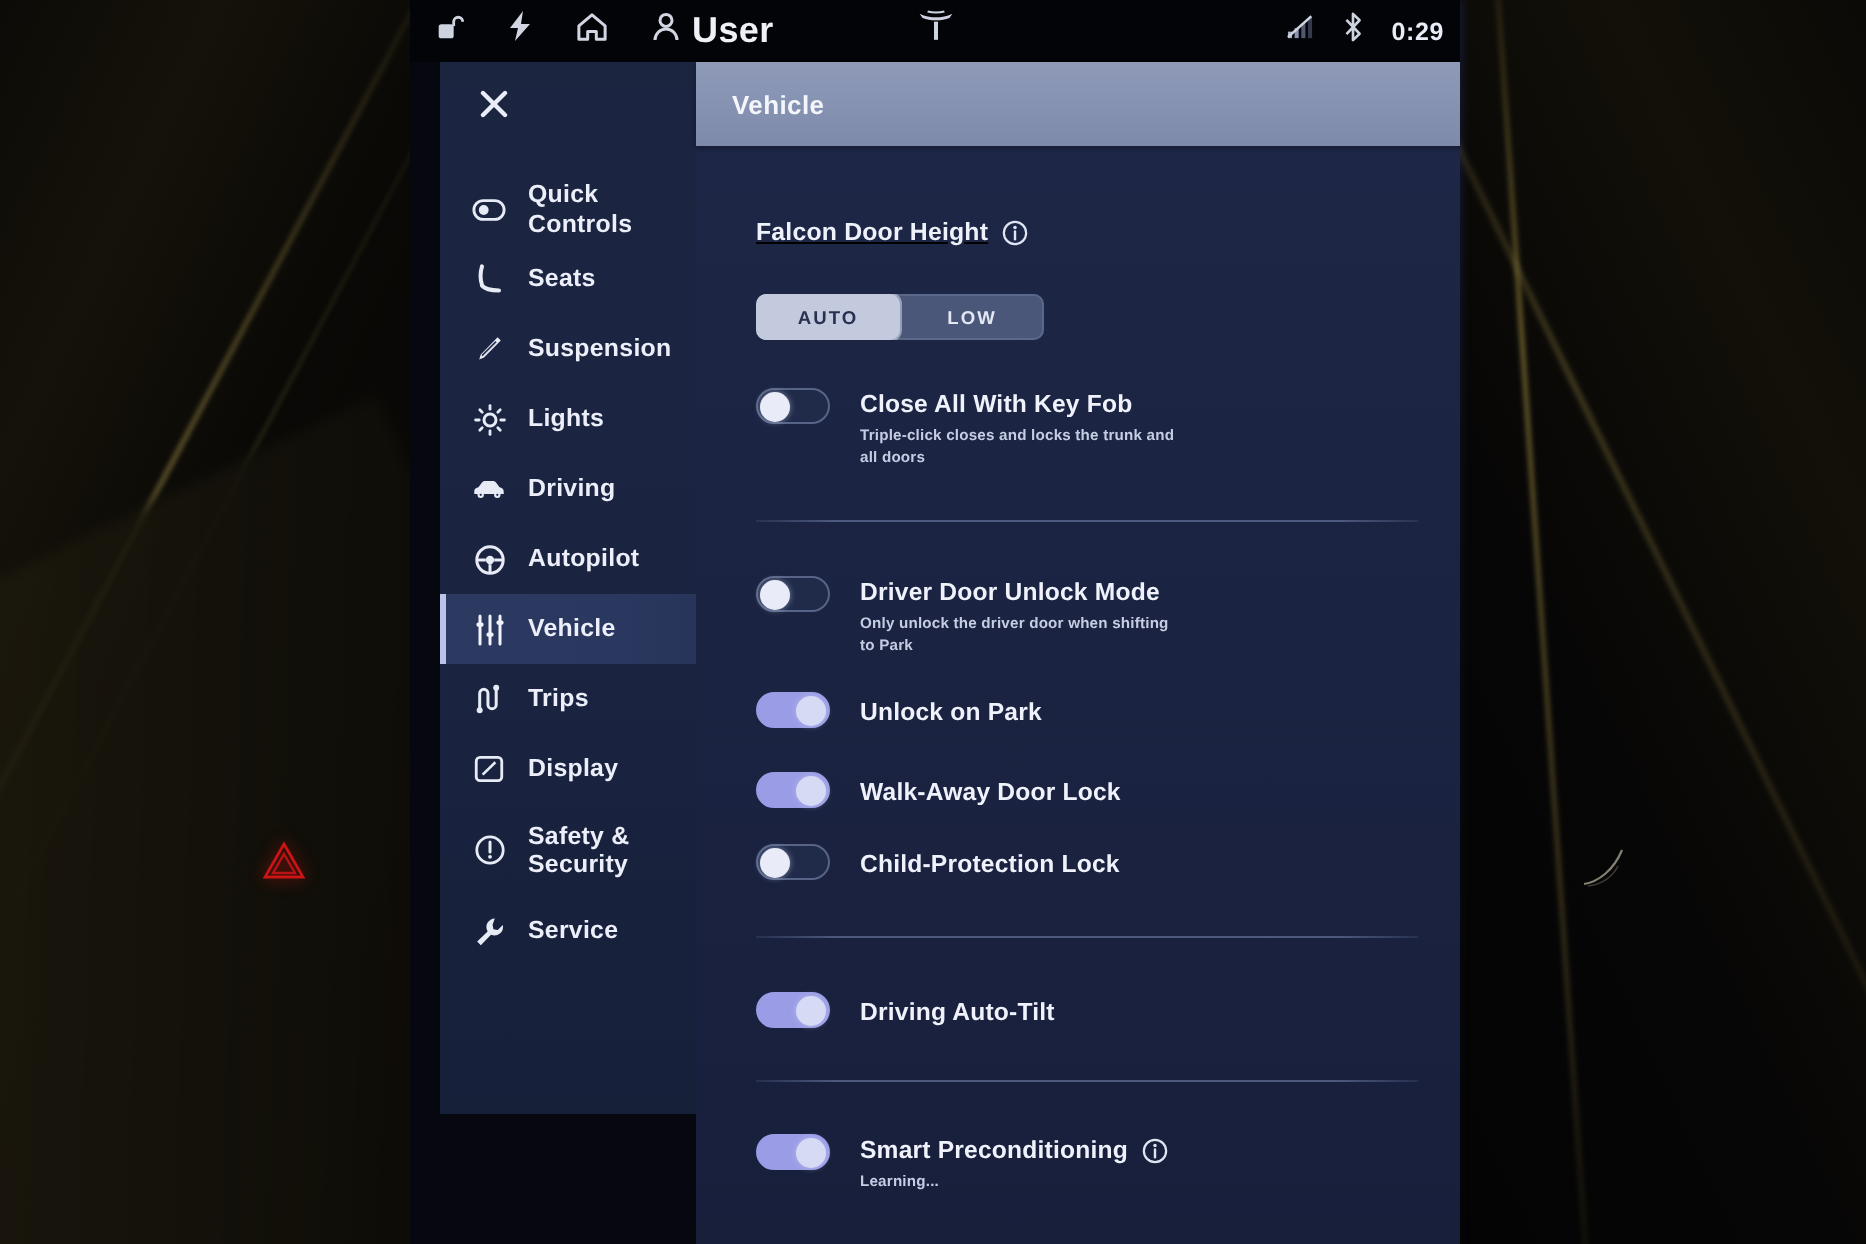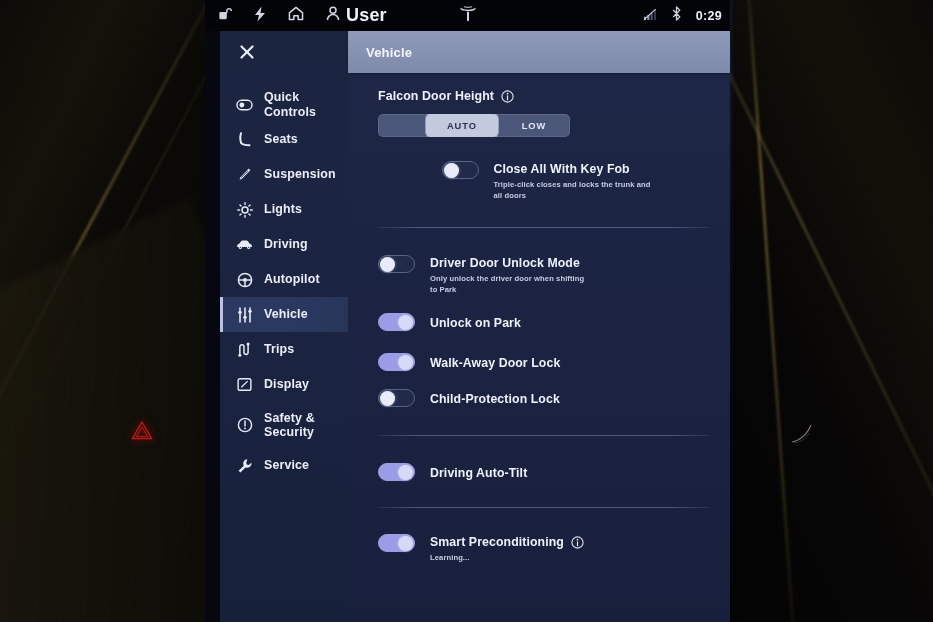--- a/index.html
+++ b/index.html
@@ -160,21 +160,21 @@
   .panel {
     position: absolute;
     left: 15px; top: 31px;
     width: 517px; height: 591px;
   }
 
   
   .sidebar {
     position: absolute;
     left: 0; top: 0;
-    width: 128px; height: 591px;
+    width: 128px; height: 526px;
     background: linear-gradient(180deg, #1c2540 0%, #1a2340 55%, #172039 100%);
   }
   .close-row {
     height: 42px;
     display: flex;
     align-items: center;
     padding-left: 16px;
   }
   .close-btn {
     width: 22px; height: 22px;
@@ -248,47 +248,47 @@
   .content-body {
     position: relative;
     height: 549px;
     padding: 0 20px 0 30px;
   }
 
   .section-label-row {
     display: flex;
     align-items: center;
     gap: 7px;
-    padding-top: 16px;
+    padding-top: 36px;
+    text-decoration: underline;
   }
   .section-label {
     font-size: 12.4px;
     font-weight: bold;
     color: #eef1fa;
     letter-spacing: .1px;
   }
   .info-ico {
     width: 13px; height: 13px;
     display: inline-flex;
     align-items: center;
     justify-content: center;
     cursor: pointer;
   }
 
   
   .segmented {
-    margin-top: 11px;
+    margin-top: 24px;
     width: 144px;
     height: 23px;
     border-radius: 5px;
     background: #4b5778;
     display: flex;
     overflow: hidden;
     box-shadow: inset 0 0 0 1px rgba(170,182,214,.18);
-    padding-left: 48px;
   }
   .seg {
     flex: 1;
     display: flex;
     align-items: center;
     justify-content: center;
     font-size: 9.3px;
     font-weight: bold;
     letter-spacing: 1px;
     color: #e2e7f3;
@@ -625,21 +625,21 @@
                 <line x1="7" y1="6.2" x2="7" y2="10.4" stroke="#dfe4f2" stroke-width="1.3" stroke-linecap="round"></line>
               </svg>
             </span>
           </div>
 
           <div class="segmented">
             <div class="seg selected">AUTO</div>
             <div class="seg">LOW</div>
           </div>
 
-          <div class="row" style="margin-top:24px;justify-content:center;">
+          <div class="row" style="margin-top:24px;">
             <div class="toggle off">
                 <div class="knob"></div>
               </div>
             <div class="row-texts">
               <div class="row-title">Close All With Key Fob</div>
               <div class="row-sub">Triple-click closes and locks the trunk and all doors</div>
             </div>
           </div>
 
           <div class="divider" style="margin-top:26px;"></div>

